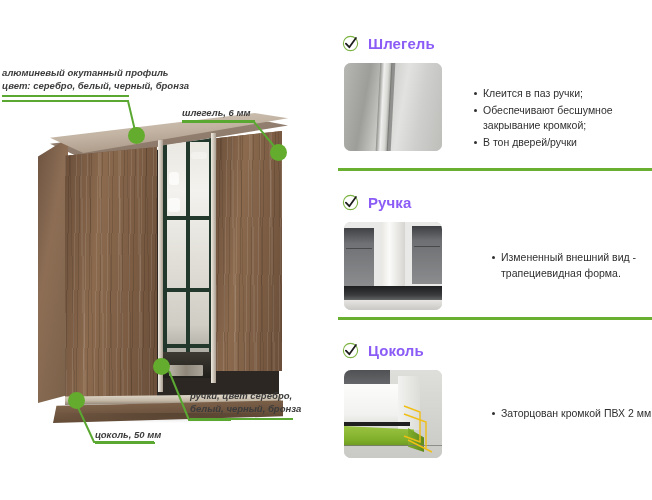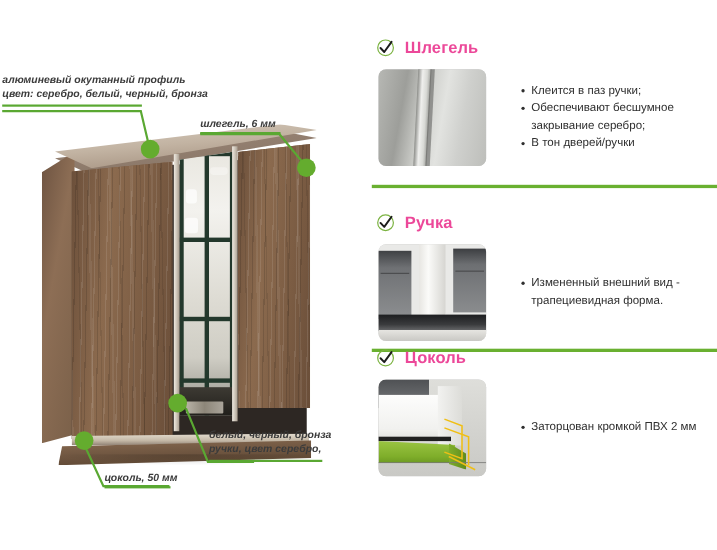--- a/index.html
+++ b/index.html
@@ -205,26 +205,26 @@
     display: flex;
     align-items: center;
     gap: 9px;
     margin-left: 12px;
     height: 26px;
   }
   .check-icon { width: 17px; height: 17px; flex: 0 0 auto; }
   .sec-title {
     font-size: 15px;
     font-weight: bold;
-    color: #ec4899;
+    color: #8b5cf6;
     letter-spacing: .1px;
   }
   .sec-body {
     display: flex;
-    align-items: center;
+    align-items: flex-end;
     margin-top: 7px;
   }
   .photo {
     width: 98px; height: 88px;
     flex: 0 0 auto;
     margin-left: 14px;
     border-radius: 7px;
     overflow: hidden;
     position: relative;
     background: #c8c8c8;
@@ -243,21 +243,21 @@
     margin-bottom: 1px;
   }
   .bullets li::before {
     content: "";
     position: absolute;
     left: 0; top: 6px;
     width: 3px; height: 3px;
     border-radius: 50%;
     background: #2f2f2f;
   }
-  .bullets.centered { align-self: center; }
+  .bullets.centered { align-self: center; margin-left: 18px; }
 
   
   .ph1-bg {
     position: absolute; inset: 0;
     background: linear-gradient(100deg,#b7b8b4 0%,#9d9e9a 24%,#c9cac6 40%,#e2e3e0 58%,#cfd0cd 75%,#bdbeba 100%);
   }
   .ph1-strip {
     position: absolute;
     top: -6px; bottom: -6px; left: 34px;
     width: 12px;
@@ -401,22 +401,22 @@
     <div>цвет: серебро, белый, черный, бронза</div>
   </div>
   <div class="underline-green" style="left:2px;top:95px;width:127px;"></div>
 
   <div class="callout-text" style="left:182px;top:107px;">
     <div>шлегель, 6 мм</div>
   </div>
   <div class="underline-green" style="left:182px;top:120px;width:73px;"></div>
 
   <div class="callout-text" style="left:190px;top:390px;">
+    <div>ручки, цвет серебро,</div>
     <div>белый, черный, бронза</div>
-    <div>ручки, цвет серебро,</div>
   </div>
   <div class="underline-green" style="left:190px;top:418px;width:103px;"></div>
 
   <div class="callout-text" style="left:95px;top:429px;">
     <div>цоколь, 50 мм</div>
   </div>
   <div class="underline-green" style="left:95px;top:442px;width:60px;"></div>
 </div>
 
 <div id="right-panel">
@@ -432,21 +432,21 @@
       <span class="sec-title">Шлегель</span>
     </div>
     <div class="sec-body">
       <div class="photo">
         <div class="ph1-bg"></div>
         <div class="ph1-strip"></div>
         <div class="ph1-strip2"></div>
       </div>
       <ul class="bullets">
         <li>Клеится в паз ручки;</li>
-        <li>Обеспечивают бесшумное закрывание серебро;</li>
+        <li>Обеспечивают бесшумное закрывание кромкой;</li>
         <li>В тон дверей/ручки</li>
       </ul>
     </div>
   </div>
 
   <div class="divider" style="top:168px;"></div>
 
   <div class="section" style="top:189px;">
     <div class="sec-head">
       <span class="check-icon">
@@ -469,21 +469,21 @@
         <div class="ph2-floor"></div>
       </div>
       <ul class="bullets centered">
         <li>Измененный внешний вид - трапециевидная форма.</li>
       </ul>
     </div>
   </div>
 
   <div class="divider" style="top:317px;"></div>
 
-  <div class="section" style="top:312px;">
+  <div class="section" style="top:337px;">
     <div class="sec-head">
       <span class="check-icon">
         <svg viewBox="0 0 20 20" width="17" height="17">
           <circle cx="10" cy="10" r="8.4" fill="none" stroke="#7cb342" stroke-width="1.3"></circle>
           <polyline points="4.6,10.2 8.6,14.4 16.4,3.6" fill="none" stroke="#1d1d1d" stroke-width="2.1" stroke-linecap="round" stroke-linejoin="round"></polyline>
         </svg>
       </span>
       <span class="sec-title">Цоколь</span>
     </div>
     <div class="sec-body">

